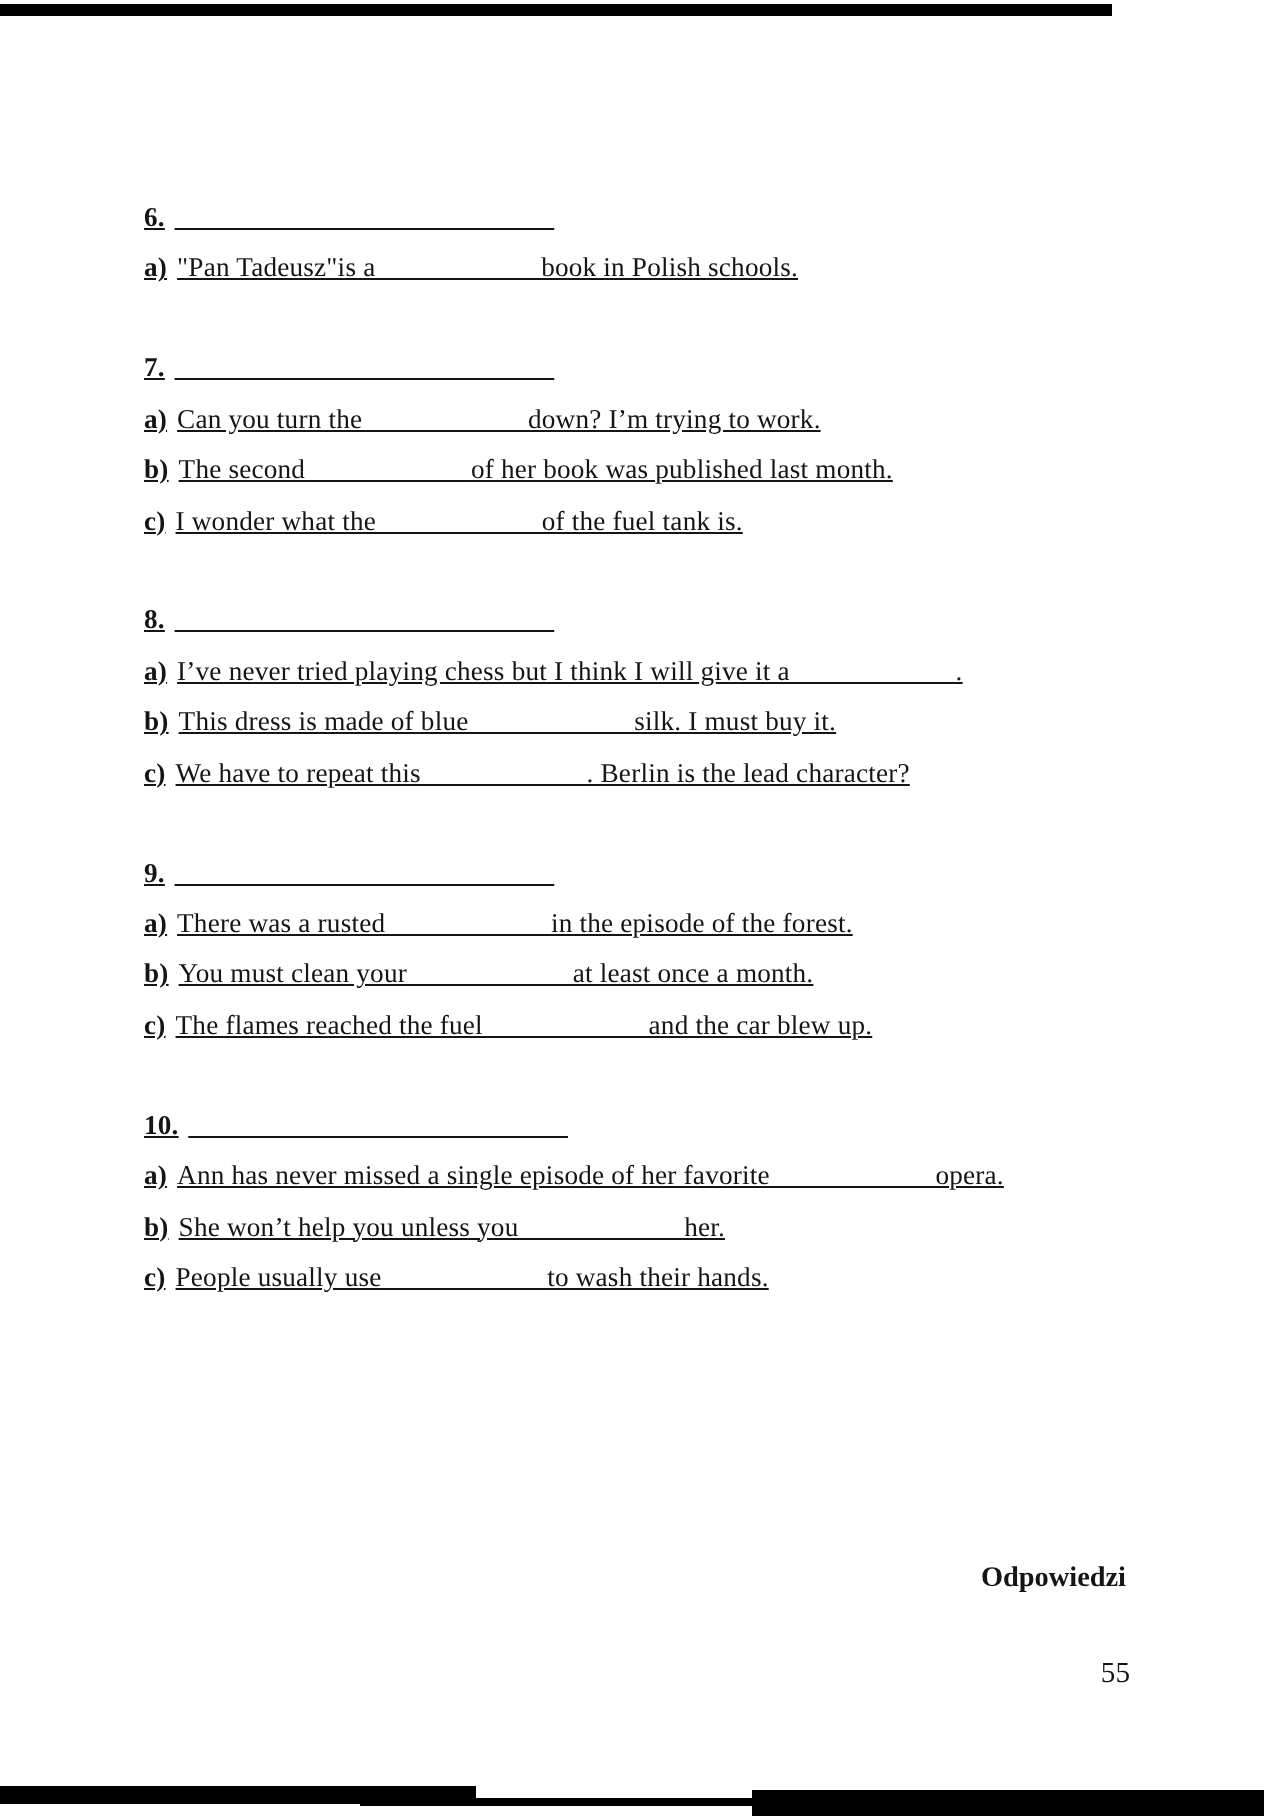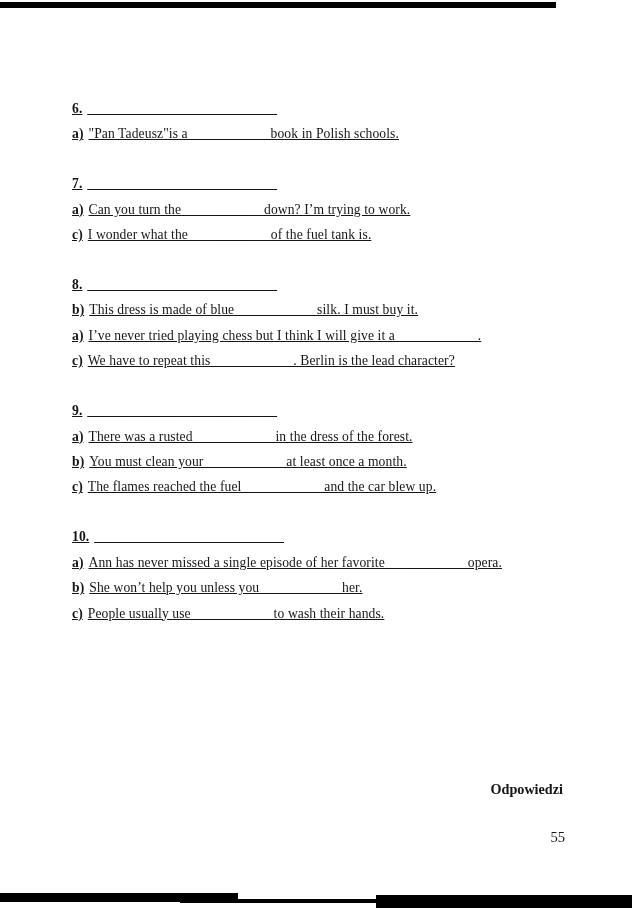--- a/index.html
+++ b/index.html
@@ -51,33 +51,34 @@
 <div class="content">
 
   <div class="qblock">
     <p class="line"><span class="marker">6.</span><span class="blankline">__________________________</span></p>
     <p class="line"><span class="marker">a)</span><span>"Pan Tadeusz"is a ___________ book in Polish schools.</span></p>
   </div>
 
   <div class="qblock">
     <p class="line"><span class="marker">7.</span><span class="blankline">__________________________</span></p>
     <p class="line"><span class="marker">a)</span><span>Can you turn the ___________ down? I’m trying to work.</span></p>
+    <p class="line"><span class="marker">b)</span><span>The second ___________ of her book was published last month.</span></p>
     <p class="line"><span class="marker">c)</span><span>I wonder what the ___________ of the fuel tank is.</span></p>
   </div>
 
   <div class="qblock">
     <p class="line"><span class="marker">8.</span><span class="blankline">__________________________</span></p>
+    <p class="line"><span class="marker">a)</span><span>I’ve never tried playing chess but I think I will give it a ___________ .</span></p>
     <p class="line"><span class="marker">b)</span><span>This dress is made of blue ___________ silk. I must buy it.</span></p>
-    <p class="line"><span class="marker">a)</span><span>I’ve never tried playing chess but I think I will give it a ___________ .</span></p>
     <p class="line"><span class="marker">c)</span><span>We have to repeat this ___________ . Berlin is the lead character?</span></p>
   </div>
 
   <div class="qblock">
     <p class="line"><span class="marker">9.</span><span class="blankline">__________________________</span></p>
-    <p class="line"><span class="marker">a)</span><span>There was a rusted ___________ in the dress of the forest.</span></p>
+    <p class="line"><span class="marker">a)</span><span>There was a rusted ___________ in the episode of the forest.</span></p>
     <p class="line"><span class="marker">b)</span><span>You must clean your ___________ at least once a month.</span></p>
     <p class="line"><span class="marker">c)</span><span>The flames reached the fuel ___________ and the car blew up.</span></p>
   </div>
 
   <div class="qblock">
     <p class="line"><span class="marker">10.</span><span class="blankline">__________________________</span></p>
     <p class="line"><span class="marker">a)</span><span>Ann has never missed a single episode of her favorite ___________ opera.</span></p>
     <p class="line"><span class="marker">b)</span><span>She won’t help you unless you ___________ her.</span></p>
     <p class="line"><span class="marker">c)</span><span>People usually use ___________ to wash their hands.</span></p>
   </div>

